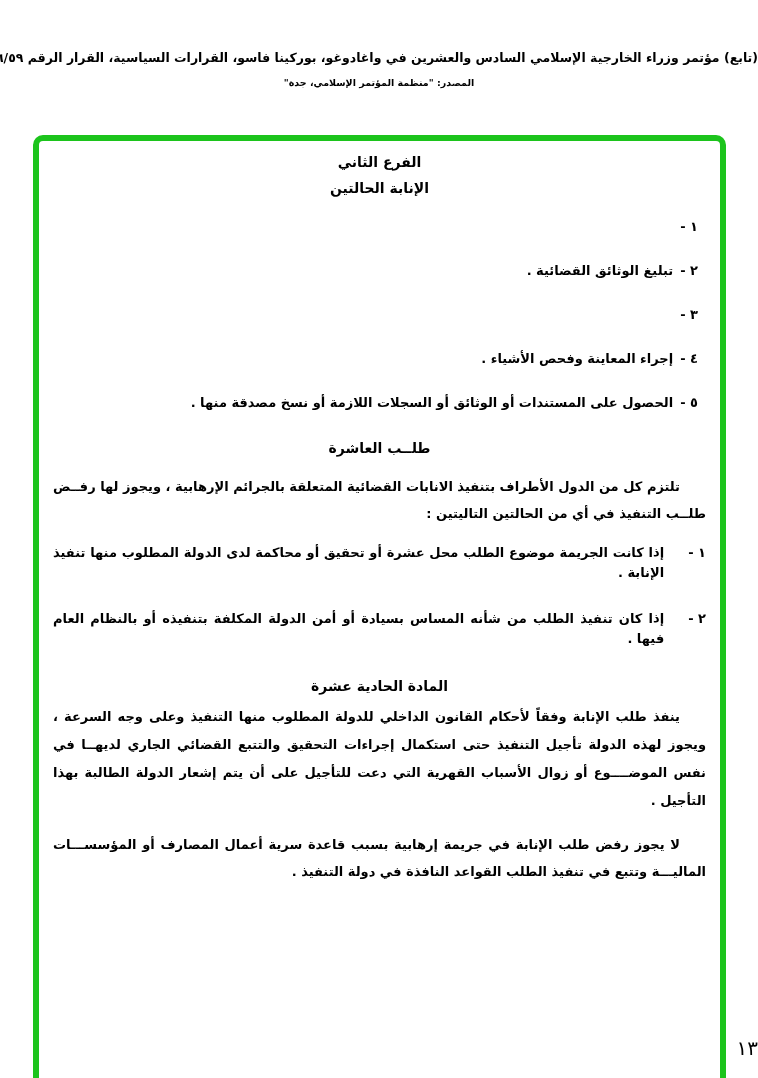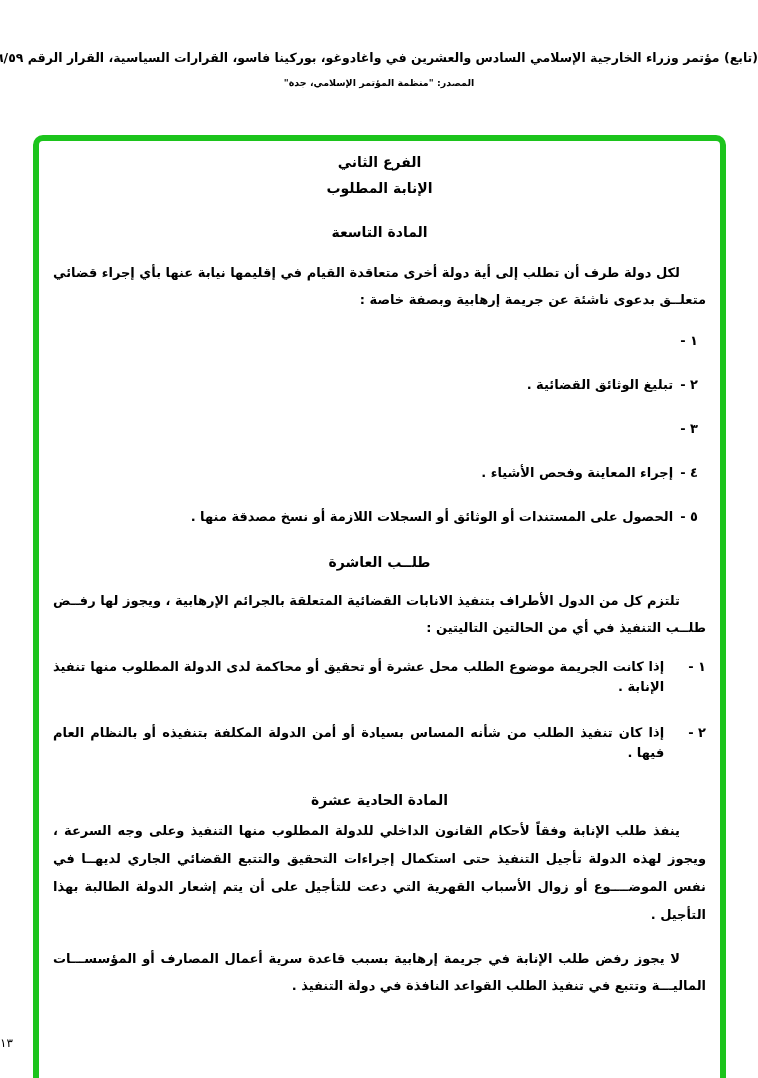--- a/index.html
+++ b/index.html
@@ -85,43 +85,41 @@
     gap: 24px;
     margin: 0 2px 26px 2px;
   }
   .item .num { white-space: nowrap; }
   .item .txt { text-align: justify; }
   .pagenum {
     position: absolute;
     left: 0;
     right: 0;
     top: 1036px;
-    text-align: left;
-    font-size: 12px;
+    text-align: right;
+    font-size: 20px;
     font-weight: normal;
   }
 </style>
 </head>
 <body>
 
 <div class="page">
 
   <div class="hdr1">(تابع) مؤتمر وزراء الخارجية الإسلامي السادس والعشرين في واغادوغو، بوركينا فاسو، القرارات السياسية، القرار الرقم ٢٦/٥٩-س</div>
 
   <div class="hdr2">المصدر:  "منظمة المؤتمر الإسلامي، جدة"</div>
 
   <div class="green-box">
 
     <div class="center-head">الفرع الثاني</div>
 
-    <div class="center-head sec-sub">الإنابة المطلوب</div>
+    <div class="center-head sec-sub">الإنابة الحالتين</div>
 
-    <div class="center-head art9-title">المادة التاسعة</div>
 
-    <p class="para">لكل دولة طرف أن تطلب إلى أية دولة أخرى متعاقدة القيام في إقليمها نيابة عنها بأي إجراء قضائي متعلــق بدعوى ناشئة عن جريمة إرهابية وبصفة خاصة :</p>
 
     <div class="list">
       <div class="item">
         <span class="num">١ -</span>
       </div>
       <div class="item">
         <span class="num">٢ -</span>
         <span class="txt">تبليغ الوثائق القضائية .</span>
       </div>
       <div class="item">

